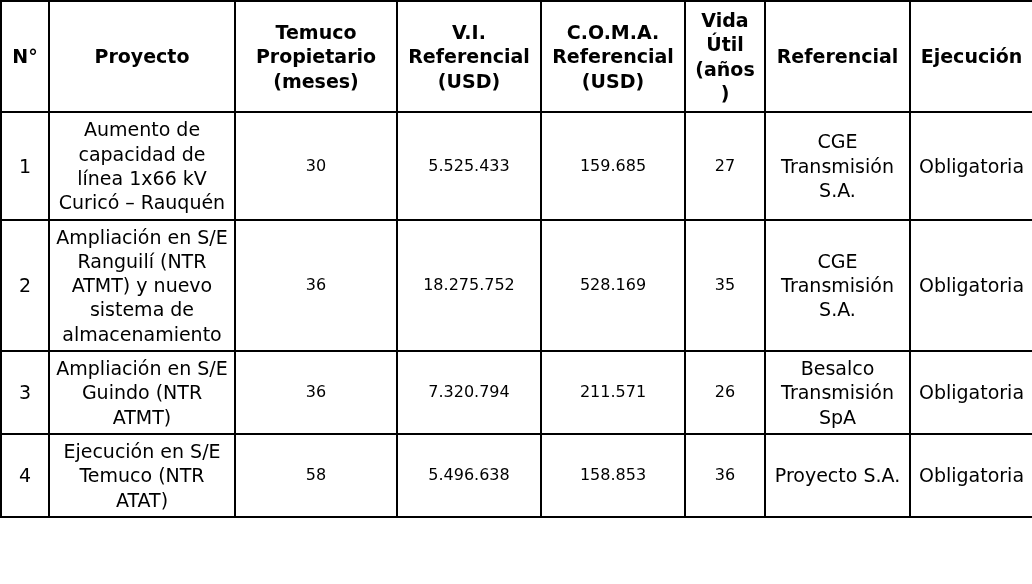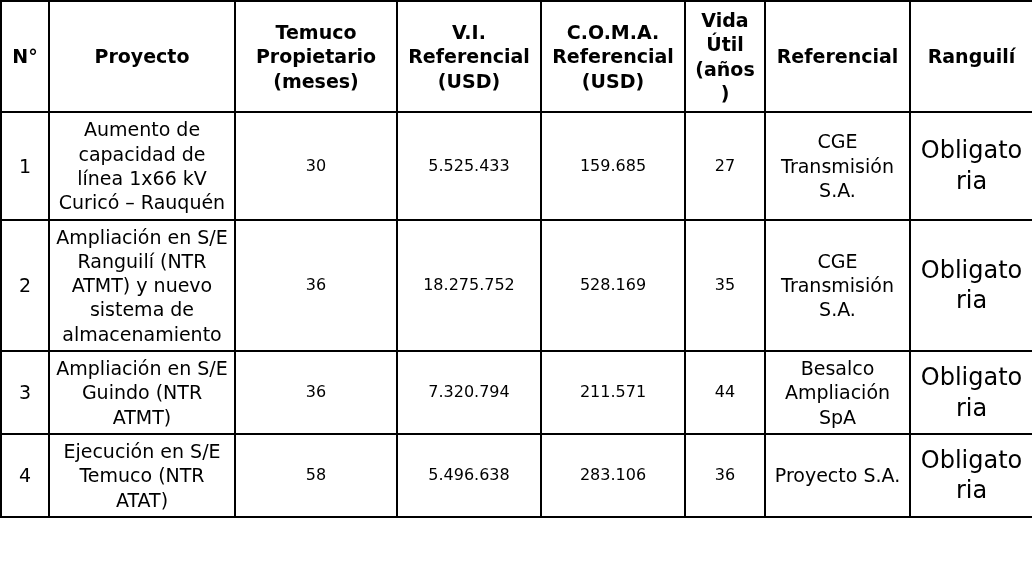--- a/index.html
+++ b/index.html
@@ -47,21 +47,21 @@
   col.c-vi         { width: 144px; }
   col.c-coma       { width: 144px; }
   col.c-vida       { width: 80px; }
   col.c-prop       { width: 145px; }
   col.c-ejec       { width: 123px; }
 
   td.num { font-size: 19px; }
   td.proyecto { font-size: 19px; }
   td.numeric { font-size: 16px; margin-left: 33px; }
   td.prop { font-size: 19px; }
-  td.ejec { font-size: 24px; }
+  td.ejec { font-size: 19px; }
 </style>
 </head>
 <body>
 
 <div class="table-wrap">
   <table class="projects">
     <colgroup>
       <col class="c-num">
       <col class="c-proyecto">
       <col class="c-plazo">
@@ -96,21 +96,21 @@
         </th>
         <th>
           <div>Vida</div>
           <div>Útil</div>
           <div>(años)</div>
         </th>
         <th>
           <span>Referencial</span>
         </th>
         <th>
-          <span>Ranguilí</span>
+          <span>Ejecución</span>
         </th>
       </tr>
     </thead>
     <tbody>
       <tr>
         <td class="num">1</td>
         <td class="proyecto">Aumento de capacidad de línea 1x66 kV Curicó – Rauquén</td>
         <td class="numeric">30</td>
         <td class="numeric">5.525.433</td>
         <td class="numeric">159.685</td>
@@ -127,29 +127,29 @@
         <td class="numeric">35</td>
         <td class="prop">CGE Transmisión S.A.</td>
         <td class="ejec">Obligatoria</td>
       </tr>
       <tr>
         <td class="num">3</td>
         <td class="proyecto">Ampliación en S/E Guindo (NTR ATMT)</td>
         <td class="numeric">36</td>
         <td class="numeric">7.320.794</td>
         <td class="numeric">211.571</td>
-        <td class="numeric">44</td>
-        <td class="prop">Besalco Ampliación SpA</td>
+        <td class="numeric">26</td>
+        <td class="prop">Besalco Transmisión SpA</td>
         <td class="ejec">Obligatoria</td>
       </tr>
       <tr>
         <td class="num">4</td>
         <td class="proyecto">Ejecución en S/E Temuco (NTR ATAT)</td>
         <td class="numeric">58</td>
         <td class="numeric">5.496.638</td>
-        <td class="numeric">283.106</td>
+        <td class="numeric">158.853</td>
         <td class="numeric">36</td>
         <td class="prop">Proyecto S.A.</td>
         <td class="ejec">Obligatoria</td>
       </tr>
     </tbody>
   </table>
 </div>
 
 </body></html>

